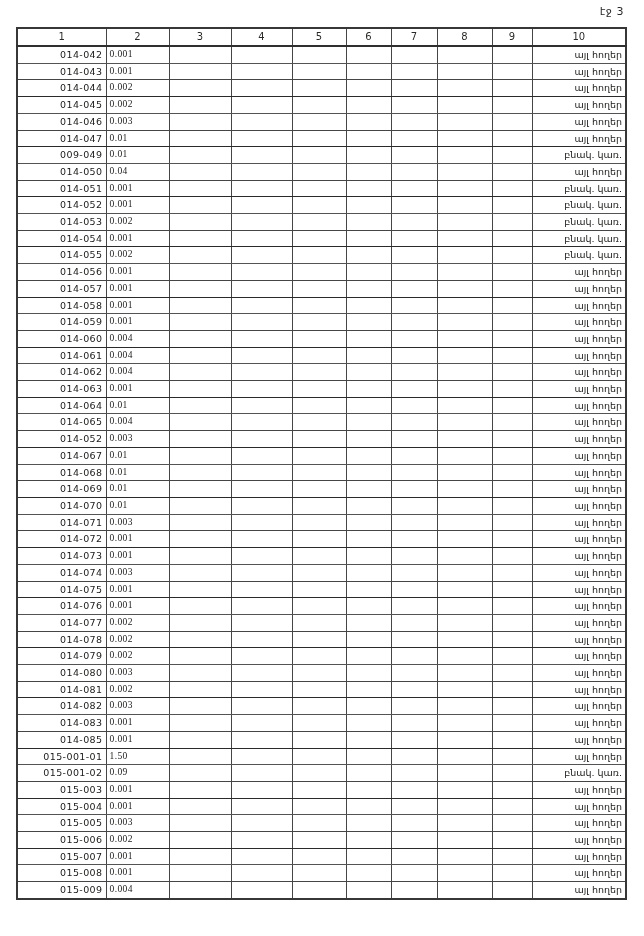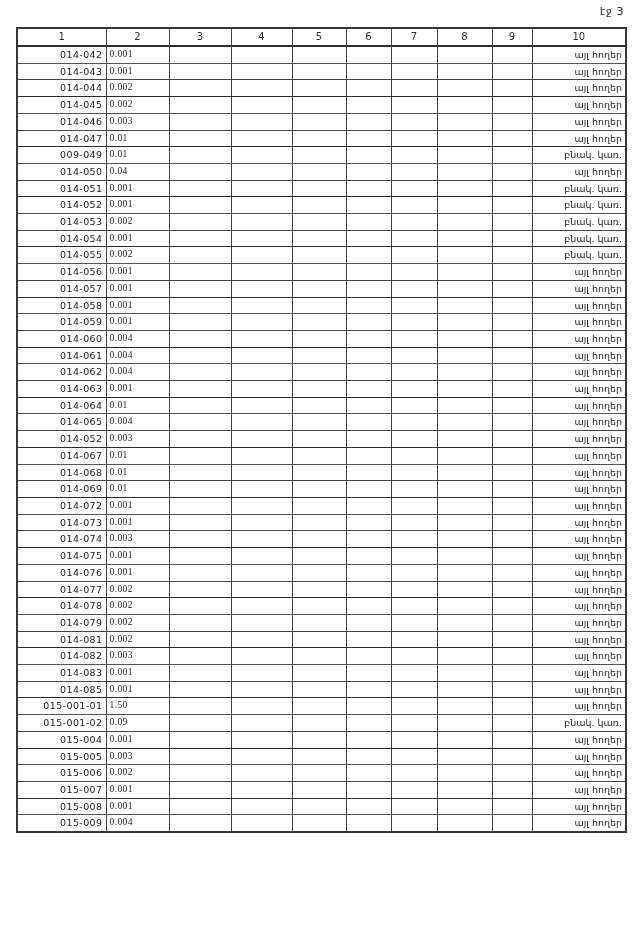--- a/index.html
+++ b/index.html
@@ -428,20 +428,44 @@
           <td></td>
           <td></td>
           <td></td>
           <td></td>
           <td></td>
           <td></td>
           <td></td>
           <td class="landuse-cell">այլ հողեր</td>
         </tr>
         <tr>
+          <td class="code-cell">014-070</td>
+          <td class="value-cell">0.01</td>
+          <td></td>
+          <td></td>
+          <td></td>
+          <td></td>
+          <td></td>
+          <td></td>
+          <td></td>
+          <td class="landuse-cell">այլ հողեր</td>
+        </tr>
+        <tr>
+          <td class="code-cell">014-071</td>
+          <td class="value-cell">0.003</td>
+          <td></td>
+          <td></td>
+          <td></td>
+          <td></td>
+          <td></td>
+          <td></td>
+          <td></td>
+          <td class="landuse-cell">այլ հողեր</td>
+        </tr>
+        <tr>
           <td class="code-cell">014-072</td>
           <td class="value-cell">0.001</td>
           <td></td>
           <td></td>
           <td></td>
           <td></td>
           <td></td>
           <td></td>
           <td></td>
           <td class="landuse-cell">այլ հողեր</td>
@@ -524,20 +548,32 @@
           <td></td>
           <td></td>
           <td></td>
           <td></td>
           <td></td>
           <td></td>
           <td></td>
           <td class="landuse-cell">այլ հողեր</td>
         </tr>
         <tr>
+          <td class="code-cell">014-080</td>
+          <td class="value-cell">0.003</td>
+          <td></td>
+          <td></td>
+          <td></td>
+          <td></td>
+          <td></td>
+          <td></td>
+          <td></td>
+          <td class="landuse-cell">այլ հողեր</td>
+        </tr>
+        <tr>
           <td class="code-cell">014-081</td>
           <td class="value-cell">0.002</td>
           <td></td>
           <td></td>
           <td></td>
           <td></td>
           <td></td>
           <td></td>
           <td></td>
           <td class="landuse-cell">այլ հողեր</td>
@@ -594,20 +630,32 @@
           <td class="code-cell">015-001-02</td>
           <td class="value-cell">0.09</td>
           <td></td>
           <td></td>
           <td></td>
           <td></td>
           <td></td>
           <td></td>
           <td></td>
           <td class="landuse-cell">բնակ. կառ.</td>
+        </tr>
+        <tr>
+          <td class="code-cell">015-003</td>
+          <td class="value-cell">0.001</td>
+          <td></td>
+          <td></td>
+          <td></td>
+          <td></td>
+          <td></td>
+          <td></td>
+          <td></td>
+          <td class="landuse-cell">այլ հողեր</td>
         </tr>
         <tr>
           <td class="code-cell">015-004</td>
           <td class="value-cell">0.001</td>
           <td></td>
           <td></td>
           <td></td>
           <td></td>
           <td></td>
           <td></td>

